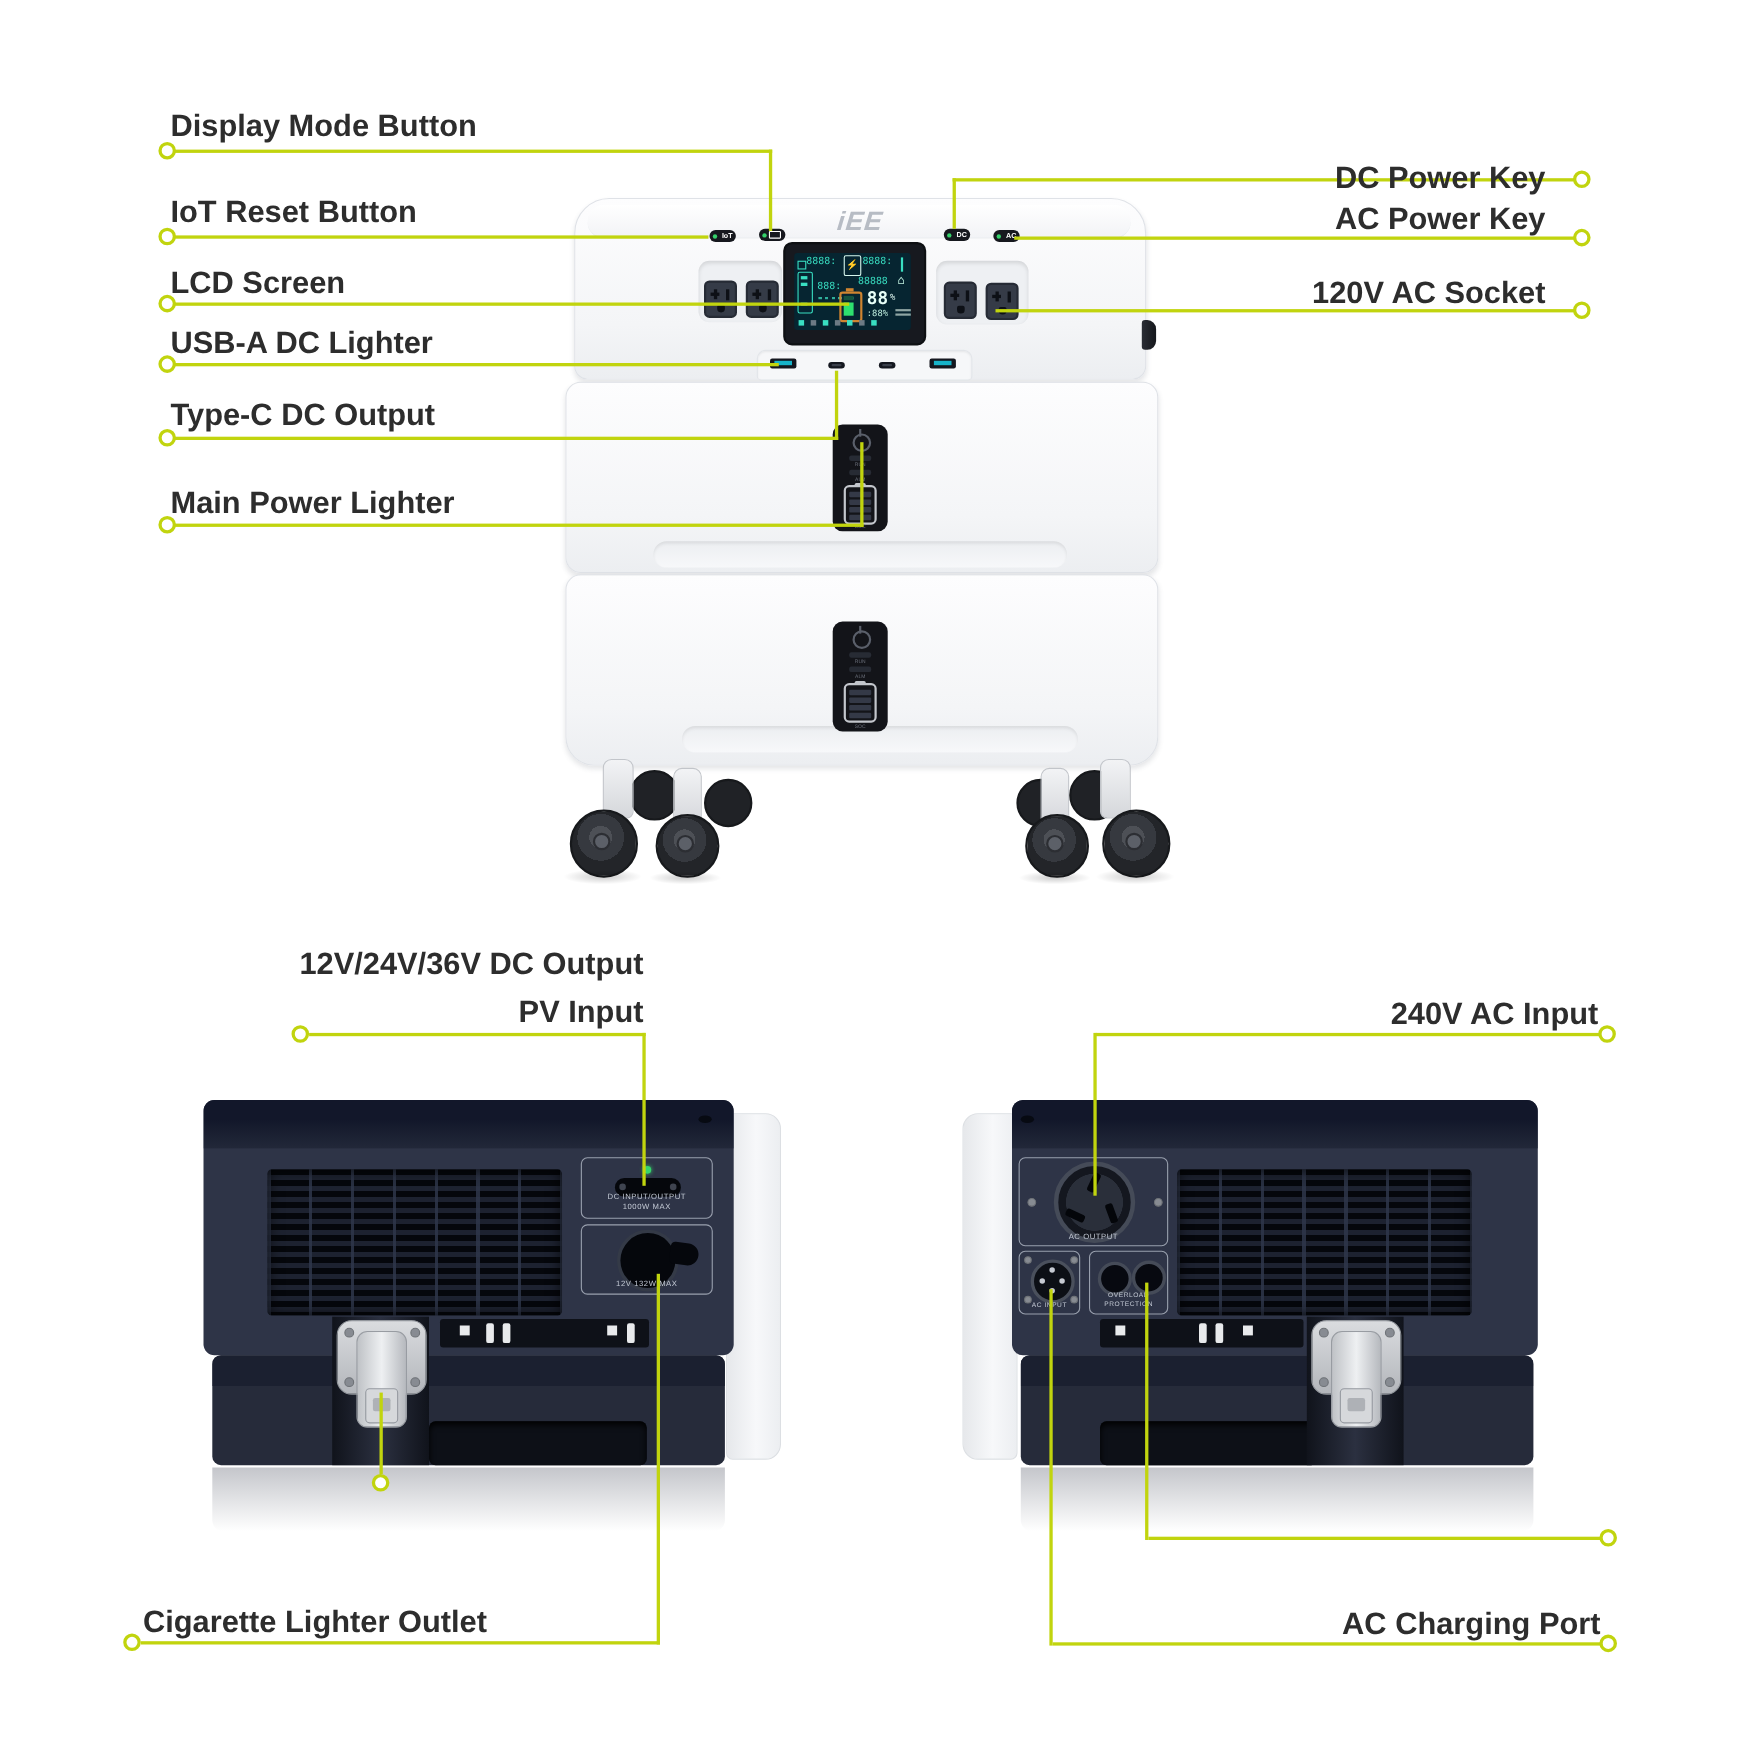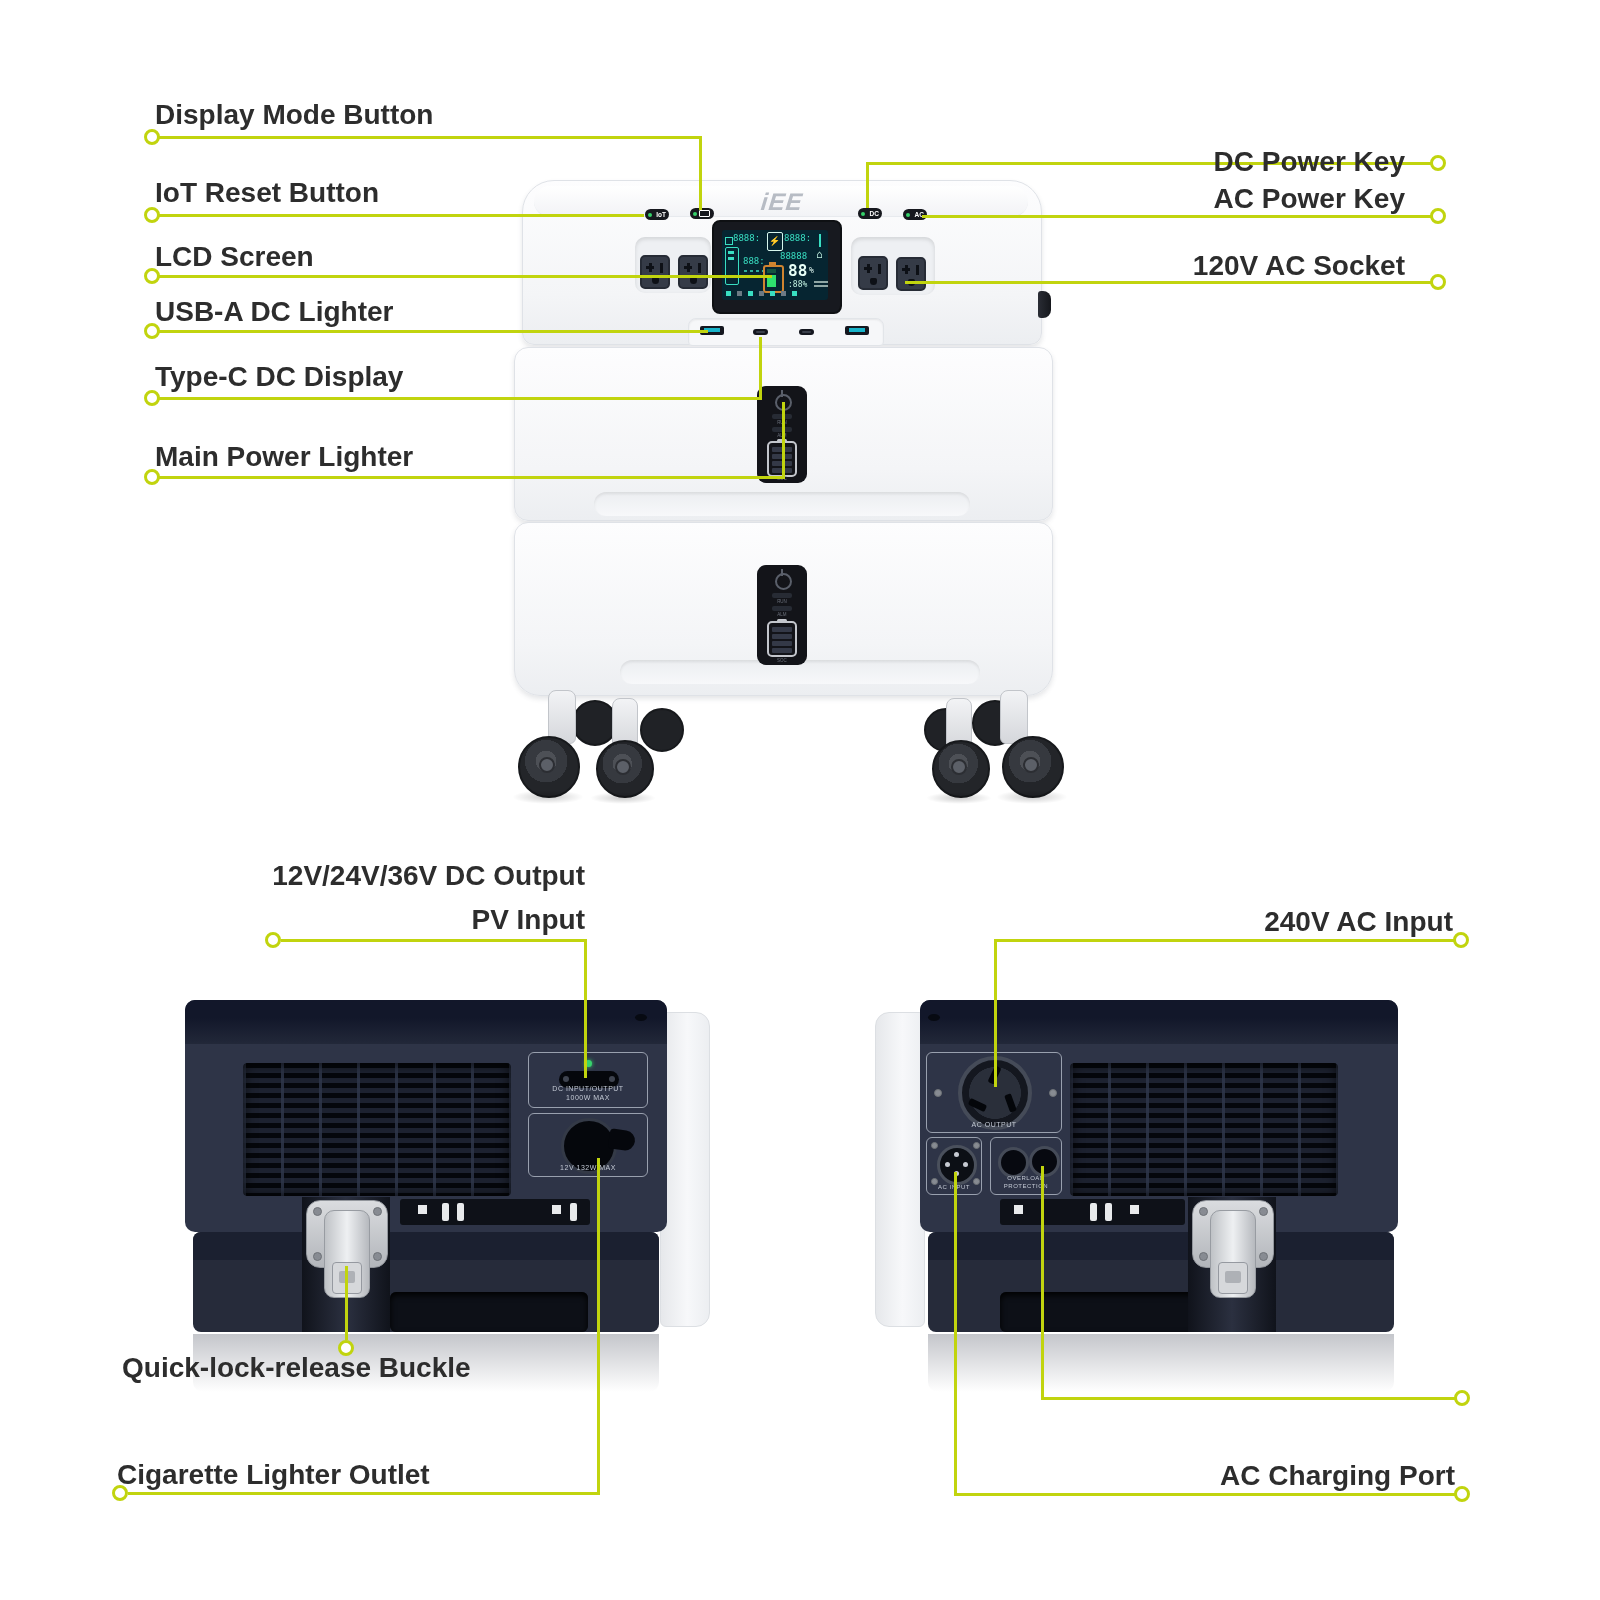--- a/index.html
+++ b/index.html
@@ -382,21 +382,21 @@
   <div class="dot" style="left:144px;top:207px;"></div>
 
   <div class="lbl" style="left:155px;top:241px;">LCD Screen</div>
   <div class="hseg" style="left:158px;top:275px;width:614px;"></div>
   <div class="dot" style="left:144px;top:268px;"></div>
 
   <div class="lbl" style="left:155px;top:296px;">USB-A DC Lighter</div>
   <div class="hseg" style="left:158px;top:330px;width:550px;"></div>
   <div class="dot" style="left:144px;top:323px;"></div>
 
-  <div class="lbl" style="left:155px;top:361px;">Type-C DC Display</div>
+  <div class="lbl" style="left:155px;top:361px;">Type-C DC Output</div>
   <div class="hseg" style="left:158px;top:397px;width:604px;"></div>
   <div class="vseg" style="left:759px;top:337px;height:63px;"></div>
   <div class="dot" style="left:144px;top:390px;"></div>
 
   <div class="lbl" style="left:155px;top:441px;">Main Power Lighter</div>
   <div class="hseg" style="left:158px;top:476px;width:627px;"></div>
   <div class="vseg" style="left:782px;top:402px;height:77px;"></div>
   <div class="dot" style="left:144px;top:469px;"></div>
 
   <div class="lbl r" style="right:195px;top:126px;margin-top:20px;">DC Power Key</div>
@@ -413,23 +413,22 @@
   <div class="dot" style="left:1430px;top:274px;"></div>
 
   <div class="lbl r" style="right:1015px;top:860px;">12V/24V/36V DC Output</div>
   <div class="lbl r" style="right:1015px;top:904px;">PV Input</div>
   <div class="hseg" style="left:281px;top:939px;width:306px;"></div>
   <div class="vseg" style="left:584px;top:939px;height:139px;"></div>
   <div class="dot" style="left:265px;top:932px;"></div>
 
   <div class="vseg" style="left:345px;top:1266px;height:74px;"></div>
   <div class="dot" style="left:338px;top:1340px;"></div>
-  <div class="lbl" style="left:122px;top:1352px;">Quick-lock-release Buckle</div>
-
-  <div class="lbl" style="left:117px;top:1459px;">Cigarette Lighter Outlet</div>
+
+  <div class="lbl" style="left:130px;top:1459px;">Cigarette Lighter Outlet</div>
   <div class="hseg" style="left:128px;top:1492px;width:472px;"></div>
   <div class="vseg" style="left:597px;top:1158px;height:337px;"></div>
   <div class="dot" style="left:112px;top:1485px;"></div>
 
   <div class="lbl r" style="right:147px;top:906px;">240V AC Input</div>
   <div class="hseg" style="left:996px;top:939px;width:458px;"></div>
   <div class="vseg" style="left:994px;top:939px;height:148px;"></div>
   <div class="dot" style="left:1453px;top:932px;"></div>
 
   <div class="vseg" style="left:1041px;top:1166px;height:234px;"></div>

